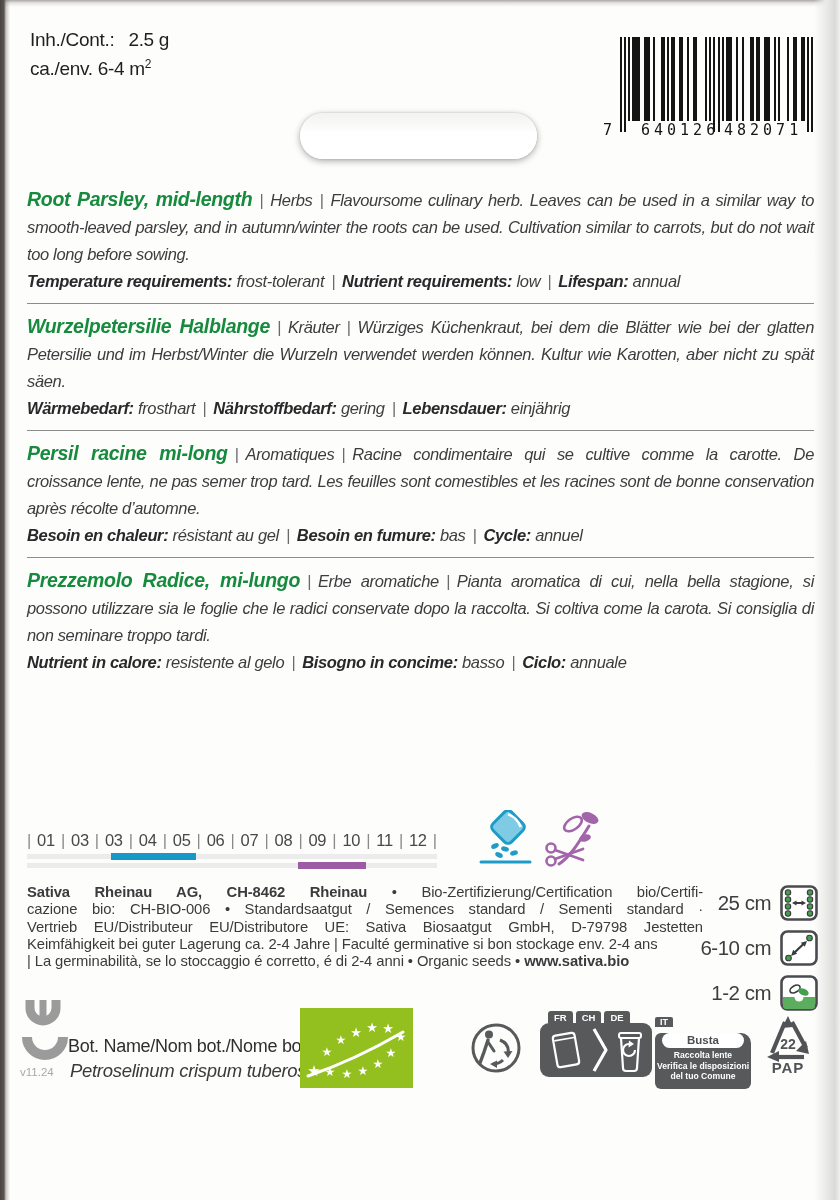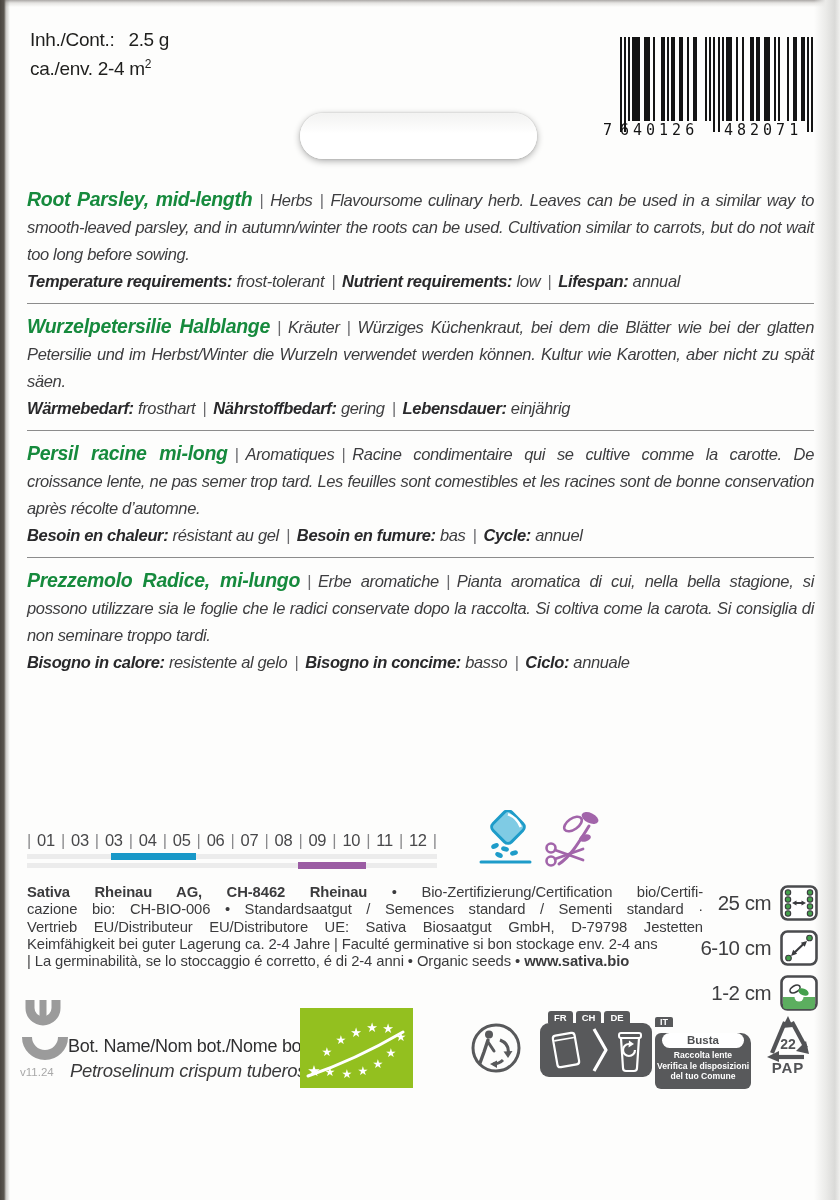--- a/index.html
+++ b/index.html
@@ -15,21 +15,21 @@
   
   .contents{position:absolute;left:30px;top:28px;font-size:19px;line-height:24px;color:#1f1f1d;letter-spacing:-0.3px;}
   .contents .val{margin-left:14px;}
   .sup{font-size:12px;vertical-align:super;}
   
   .barcode{position:absolute;left:620px;top:37px;width:193px;height:96px;}
   .barcode .bar{position:absolute;top:0;height:84px;background:#141414;}
   .barcode .bar.tall{height:95px;}
   .bc-digits{position:absolute;top:84px;font-family:"DejaVu Sans Mono",monospace;font-size:15px;color:#141414;}
   .bc-first{left:-17px;}
-  .bc-left{left:0;letter-spacing:4px;text-align:center;}
+  .bc-left{left:21px;letter-spacing:4px;text-align:center;}
   .bc-right{left:104px;letter-spacing:4px;}
   
   .pill{position:absolute;left:300px;top:113px;width:237px;height:46px;border-radius:23px;
     background:linear-gradient(180deg,#f2f2f1 0%,#ffffff 45%);
     box-shadow:0 2px 7px rgba(0,0,0,.33),0 0 2px rgba(0,0,0,.18),inset 0 -2px 4px rgba(255,255,255,.9);}
   
   .sections{position:absolute;left:27px;top:186px;width:787px;}
   .lead,.specs{margin:0;font-size:16.5px;line-height:27px;letter-spacing:-0.35px;color:#3d3d3f;text-align:justify;font-style:italic;}
   .title{font-weight:bold;font-size:19.5px;color:#168a3d;letter-spacing:-0.3px;}
   .pipe{color:#6b6b6e;margin:0 7px;font-weight:normal;}
@@ -73,21 +73,21 @@
 </style>
 </head>
 <body>
 
 <div class="packet">
   <div class="edge-top"></div>
   <div class="edge-right"></div>
 
   <div class="contents">
     <div><span>Inh./Cont.:</span><span class="val">2.5 g</span></div>
-    <div><span>ca./env.</span> <span>2-4 m</span><span class="sup">2</span></div>
+    <div><span>ca./env.</span> <span>6-4 m</span><span class="sup">2</span></div>
   </div>
 
   <div class="barcode">
     <div style="position:absolute;left:0;top:0;width:193px;height:95px;">
         <div class="bar tall" style="left: 0px; width: 2.03158px;"></div>
         <div class="bar tall" style="left: 4.06316px; width: 2.03158px;"></div>
         <div class="bar" style="left: 8.12632px; width: 2.03158px;"></div>
         <div class="bar" style="left: 12.1895px; width: 8.12632px;"></div>
         <div class="bar" style="left: 24.3789px; width: 6.09474px;"></div>
         <div class="bar" style="left: 32.5053px; width: 2.03158px;"></div>
@@ -140,21 +140,21 @@
     <hr class="div">
 
     <div>
       <p class="lead"><span class="title">Persil racine mi-long</span><span class="pipe">|</span><span>Aromatiques</span><span class="pipe">|</span><span>Racine condimentaire qui se cultive comme la carotte. De croissance lente, ne pas semer trop tard. Les feuilles sont comestibles et les racines sont de bonne conservation après récolte d’automne.</span></p>
       <p class="specs"><b>Besoin en chaleur:</b> <span>résistant au gel</span><span class="pipe">|</span><b>Besoin en fumure:</b> <span>bas</span><span class="pipe">|</span><b>Cycle:</b> <span>annuel</span></p>
     </div>
     <hr class="div">
 
     <div>
       <p class="lead"><span class="title">Prezzemolo Radice, mi-lungo</span><span class="pipe">|</span><span>Erbe aromatiche</span><span class="pipe">|</span><span>Pianta aromatica di cui, nella bella stagione, si possono utilizzare sia le foglie che le radici conservate dopo la raccolta. Si coltiva come la carota. Si consiglia di non seminare troppo tardi.</span></p>
-      <p class="specs"><b>Bisogno in calore:</b> <span>resistente al gelo</span><span class="pipe">|</span><b>Bisogno in concime:</b> <span>basso</span><span class="pipe">|</span><b>Ciclo:</b> <span>annuale</span></p>
+      <p class="specs"><b>Nutrient in calore:</b> <span>resistente al gelo</span><span class="pipe">|</span><b>Bisogno in concime:</b> <span>basso</span><span class="pipe">|</span><b>Ciclo:</b> <span>annuale</span></p>
     </div>
   </div>
 
   <div class="cal">
     <div class="cal-months">
         <span class="pipe">|</span>
         <span>01</span>
         <span class="pipe">|</span>
         <span>03</span>
         <span class="pipe">|</span>

